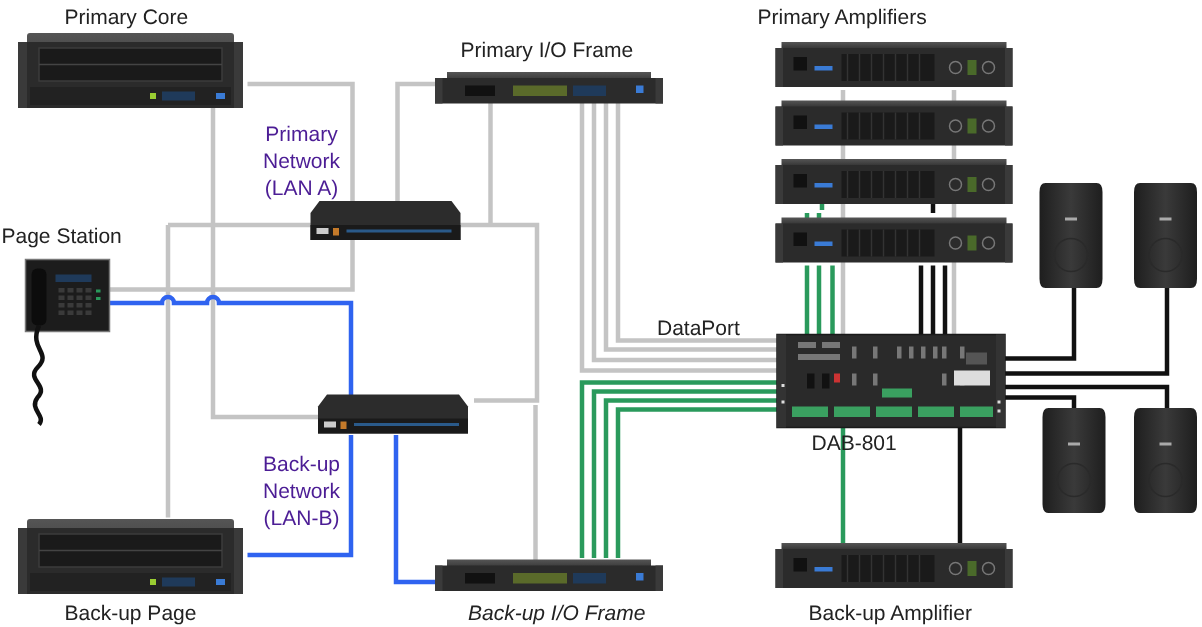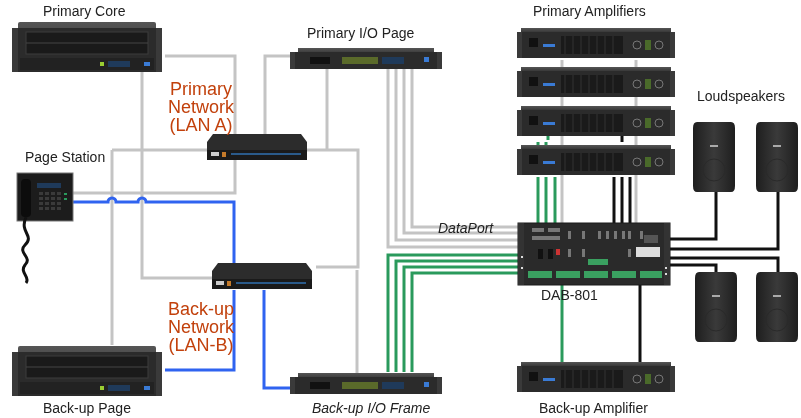--- a/index.html
+++ b/index.html
@@ -1,20 +1,20 @@
 <!DOCTYPE html>
 <html><head>
 <meta charset="utf-8">
 <style>
   html, body { margin: 0; padding: 0; background: #ffffff; }
   body { width: 801px; height: 418px; position: relative; overflow: hidden;
          font-family: "Liberation Sans", sans-serif; }
   #stage { position: absolute; left: 0; top: 0; width: 801px; height: 324px; }
   .lbl { position: absolute; font-size: 14px; color: #222; line-height: 17px; white-space: nowrap; }
-  .ml { position: absolute; font-size: 18px; color: #c2410c; line-height: 18px; text-align: center; white-space: pre; }
+  .ml { position: absolute; font-size: 14px; color: #4c1d95; line-height: 18px; text-align: center; white-space: pre; }
 </style>
 </head>
 <body>
 
 <div id="stage">
 <svg width="801" height="418" viewBox="0 0 801 418" xmlns="http://www.w3.org/2000/svg">
   <defs>
     <linearGradient id="rackTop" x1="0" y1="0" x2="0" y2="1">
       <stop offset="0" stop-color="#555"></stop>
           <stop offset="1" stop-color="#2a2a2a"></stop>
@@ -348,28 +348,27 @@
   </g>
   <g transform="translate(756,272)">
     <path d="M4 0 H38 Q42 0 42 6 V64 Q42 70 38 70 H4 Q0 70 0 64 V6 Q0 0 4 0Z" fill="url(#spk)"></path>
     <rect x="17" y="23" width="8" height="2" fill="#aaa"></rect>
     <circle cx="21" cy="48" r="11" fill="none" stroke="#2a2a2a"></circle>
   </g>
 </svg>
 
 
 <div class="lbl" style="left:43px; top:3px;">Primary Core</div>
-<div class="lbl" style="left:307px; top:25px;">Primary I/O Page</div>
-<div class="lbl" style="left:533px; top:3px;">Primary Amplifiers</div>
-<div class="lbl" style="left:697px; top:88px;">Loudspeakers</div>
+<div class="lbl" style="left:307px; top:25px;">Primary I/O Frame</div>
+<div class="lbl" style="left:505px; top:3px;">Primary Amplifiers</div>
 <div class="ml" style="left:162px; top:80px; width:78px;">Primary
 Network
 (LAN A)</div>
-<div class="lbl" style="left:1px; top:149px;padding-left:24px;">Page Station</div>
-<div class="lbl" style="left:438px; top:220px;font-style:italic;">DataPort</div>
+<div class="lbl" style="left:1px; top:149px;">Page Station</div>
+<div class="lbl" style="left:438px; top:210px;">DataPort</div>
 <div class="lbl" style="left:541px; top:287px;">DAB-801</div>
 <div class="ml" style="left:162px; top:300px; width:78px;">Back-up
 Network
 (LAN-B)</div>
 <div class="lbl" style="left:43px; top:400px;">Back-up Page</div>
 <div class="lbl" style="left:312px; top:400px;font-style:italic;">Back-up I/O Frame</div>
 <div class="lbl" style="left:539px; top:400px;text-align:right;">Back-up Amplifier</div>
 </div>
 
 </body></html>

